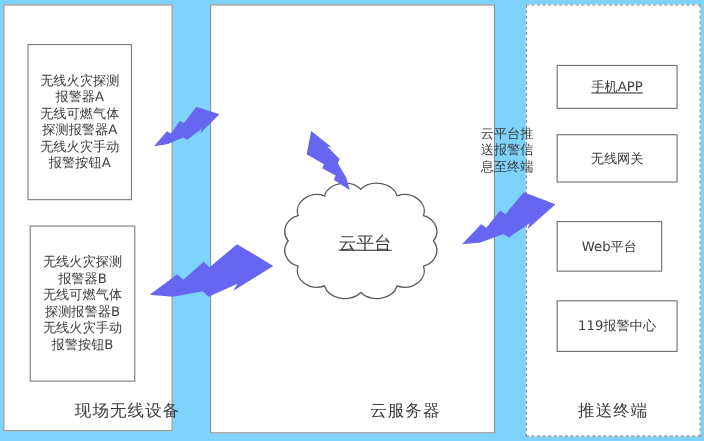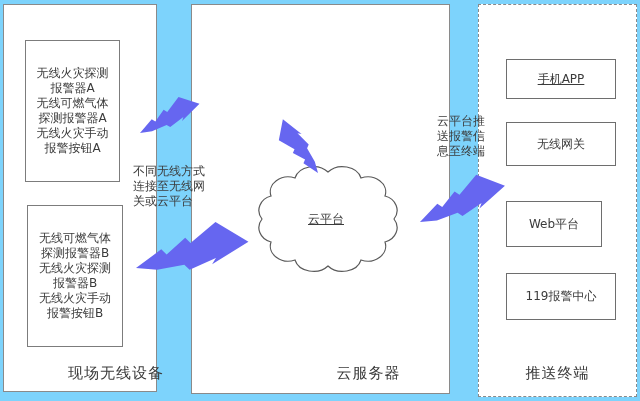--- a/index.html
+++ b/index.html
@@ -8,42 +8,42 @@
   .panel{position:absolute;background:#fff;box-sizing:border-box;}
   .panel.solid{border:1px solid #8a8a8a;}
   .panel.dashed{border:1px dashed #8a8a8a;}
   .innerbox{position:absolute;box-sizing:border-box;border:1px solid #7c7c7c;background:#fff;
             display:flex;flex-direction:column;align-items:center;justify-content:center;}
   .devtext{width:78px;font-size:12px;line-height:15px;text-align:center;}
   .termbox{position:absolute;box-sizing:border-box;border:1px solid #6e6e6e;background:#fff;
            display:flex;align-items:center;justify-content:center;font-size:12px;}
   .panel-label{position:absolute;font-size:15px;letter-spacing:1px;text-align:center;white-space:nowrap;}
   .annotation{position:absolute;font-size:12px;line-height:15px;}
-  .cloud-label{position:absolute;font-size:12px;text-decoration:underline;}
+  .cloud-label{position:absolute;font-size:16px;text-decoration:underline;}
   svg.overlay{position:absolute;left:0;top:0;pointer-events:none;}
 </style>
 </head>
 <body>
 
 <div class="stage">
 
   <div class="panel solid" style="left:3px;top:4px;width:154px;height:388px;"></div>
 
   <div class="innerbox" style="left:25px;top:40px;width:95px;height:142px;">
     <div class="devtext">
       <div>无线火灾探测报警器A</div>
       <div>无线可燃气体探测报警器A</div>
       <div>无线火灾手动报警按钮A</div>
     </div>
   </div>
 
   <div class="innerbox" style="left:27px;top:205px;width:96px;height:142px;">
     <div class="devtext">
+      <div>无线火灾探测报警器B</div>
       <div>无线可燃气体探测报警器B</div>
-      <div>无线火灾探测报警器B</div>
       <div>无线火灾手动报警按钮B</div>
     </div>
   </div>
 
   <div class="panel-label" style="left:3px;top:364px;width:154px;margin-left:36px;">现场无线设备</div>
 
   <div class="panel solid" style="left:191px;top:4px;width:259px;height:390px;"></div>
 
 
   <div class="panel-label" style="left:191px;top:364px;width:259px;padding-left:48px;">云服务器</div>
@@ -92,17 +92,16 @@
         <polygon points="0,0 24,-13 28,-8 46,-20 50,-15 74,-30 100,-9 66,6 70,1 46,8 42,3 18,4"></polygon>
       </g>
       <g transform="translate(420,222) rotate(-18) scale(0.92)">
         <polygon points="0,0 24,-13 28,-8 46,-20 50,-15 74,-30 100,-9 66,6 70,1 46,8 42,3 18,4"></polygon>
       </g>
     </g>
   </svg>
 
   <div class="cloud-label" style="left:308px;top:211px;">云平台</div>
 
-  <div class="annotation" style="left:133px;top:164px;width:78px;">不同无线方式连接至无线网关或云平台</div>
 
   <div class="annotation" style="left:437px;top:114px;width:52px;">云平台推送报警信息至终端</div>
 
 </div>
 
 </body></html>

